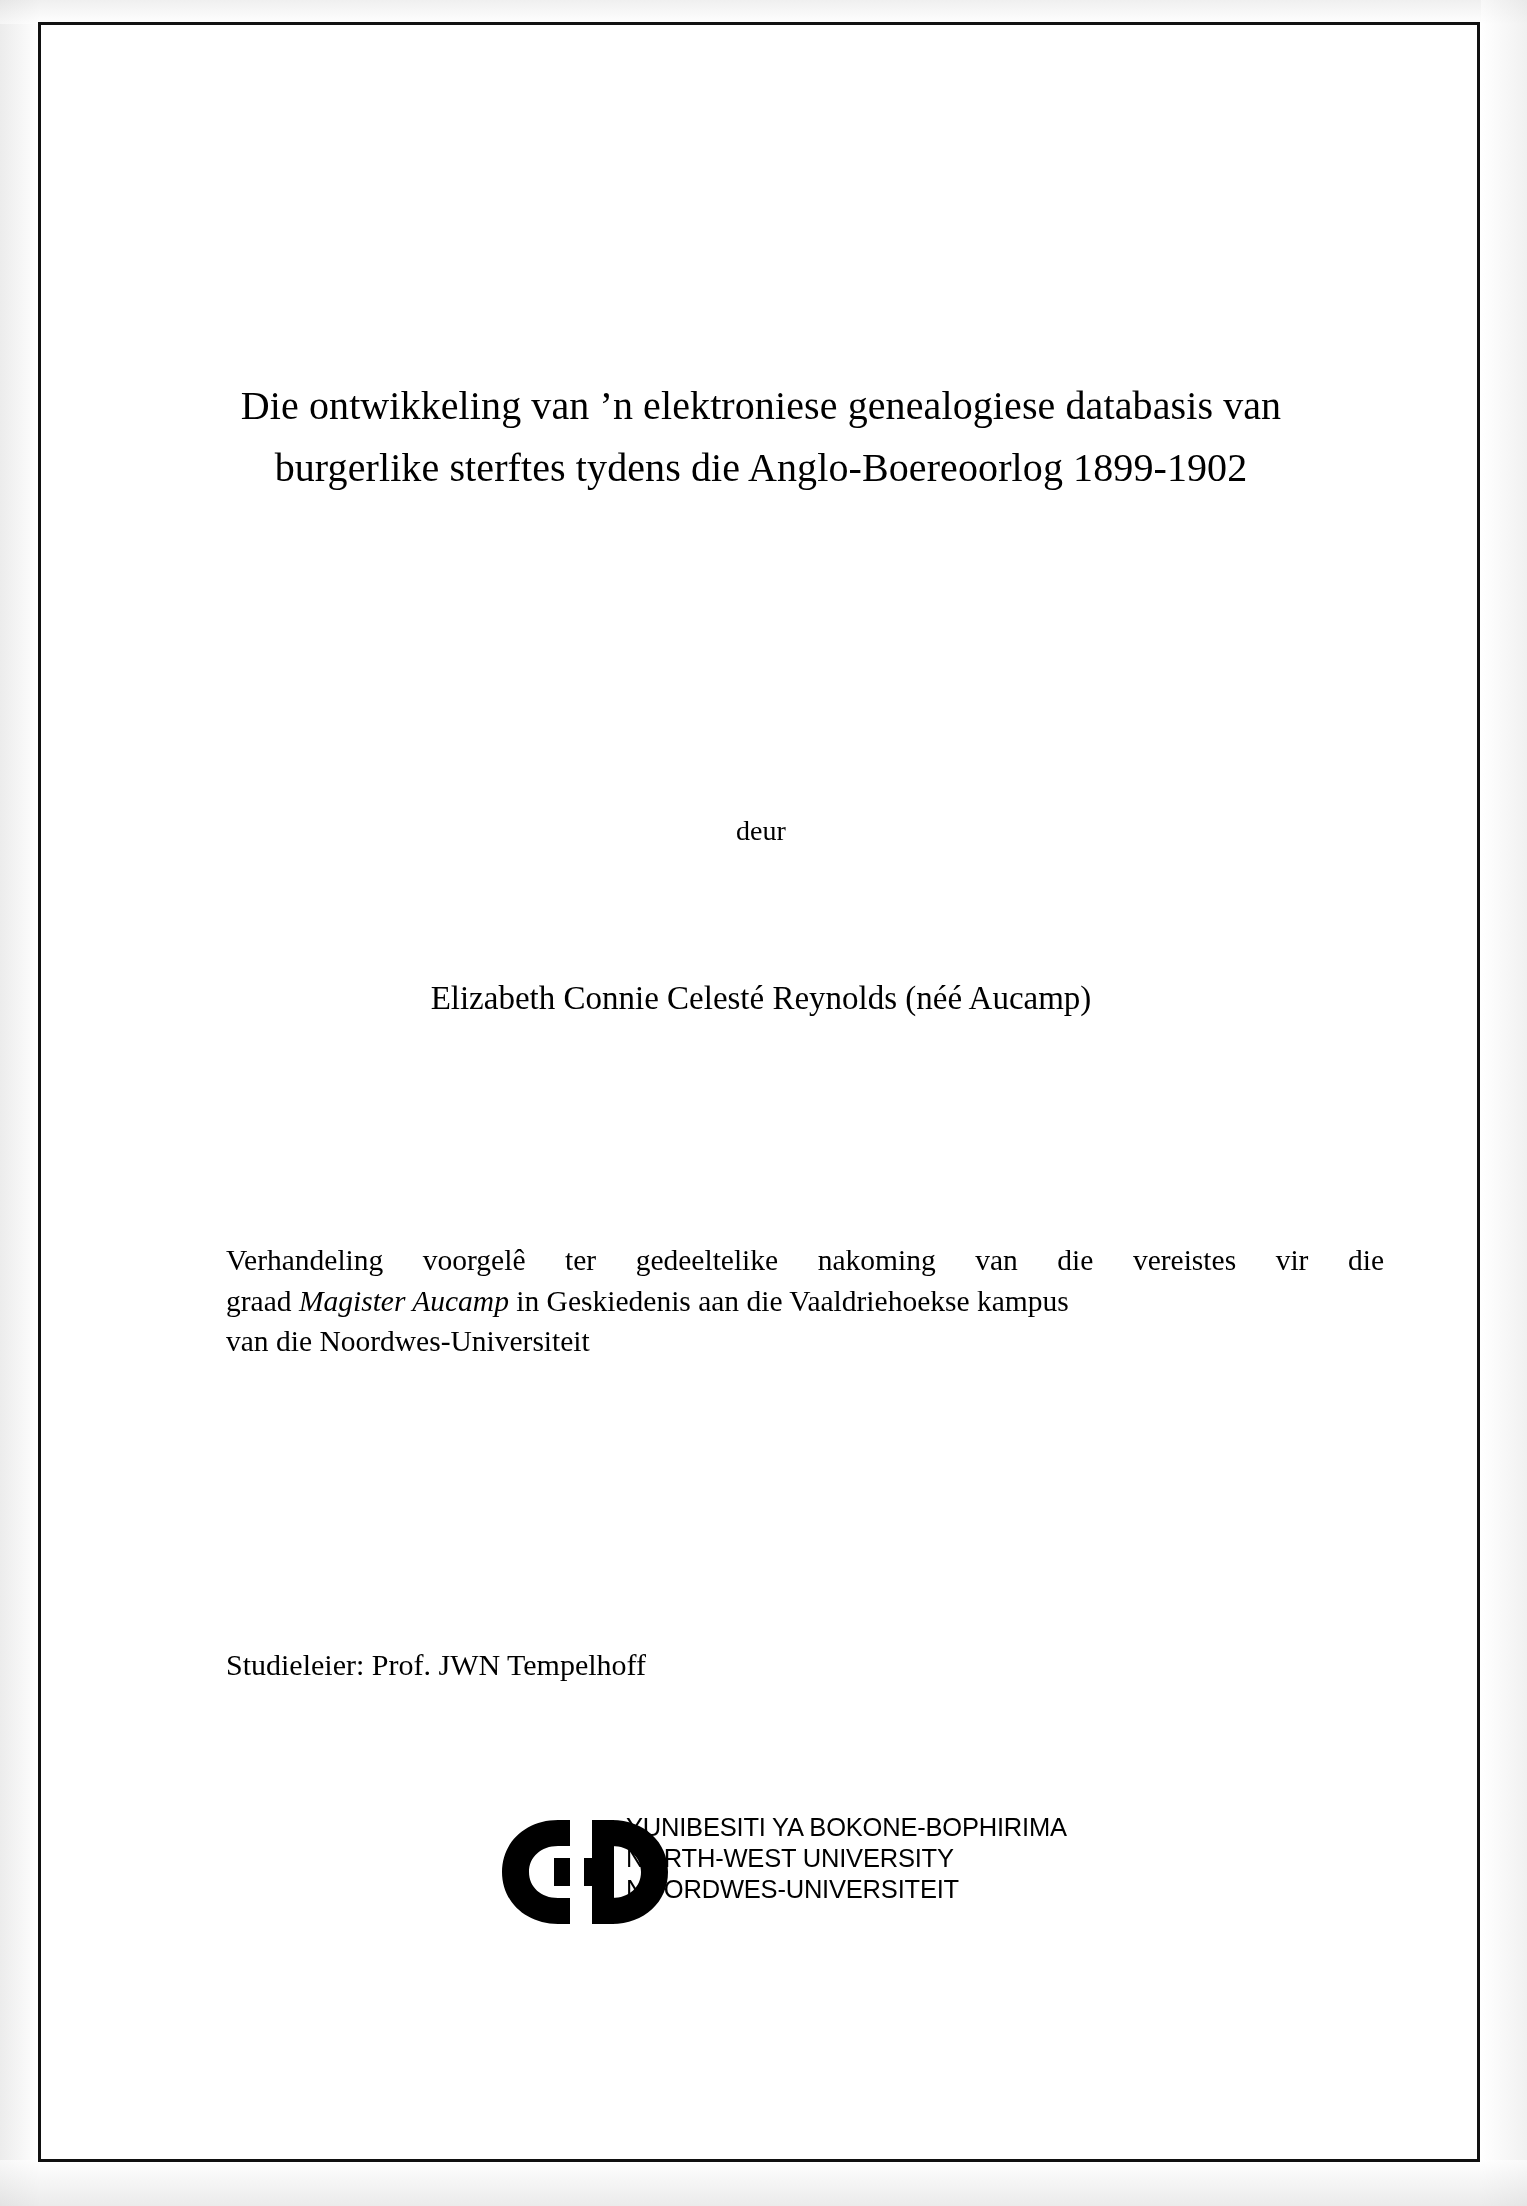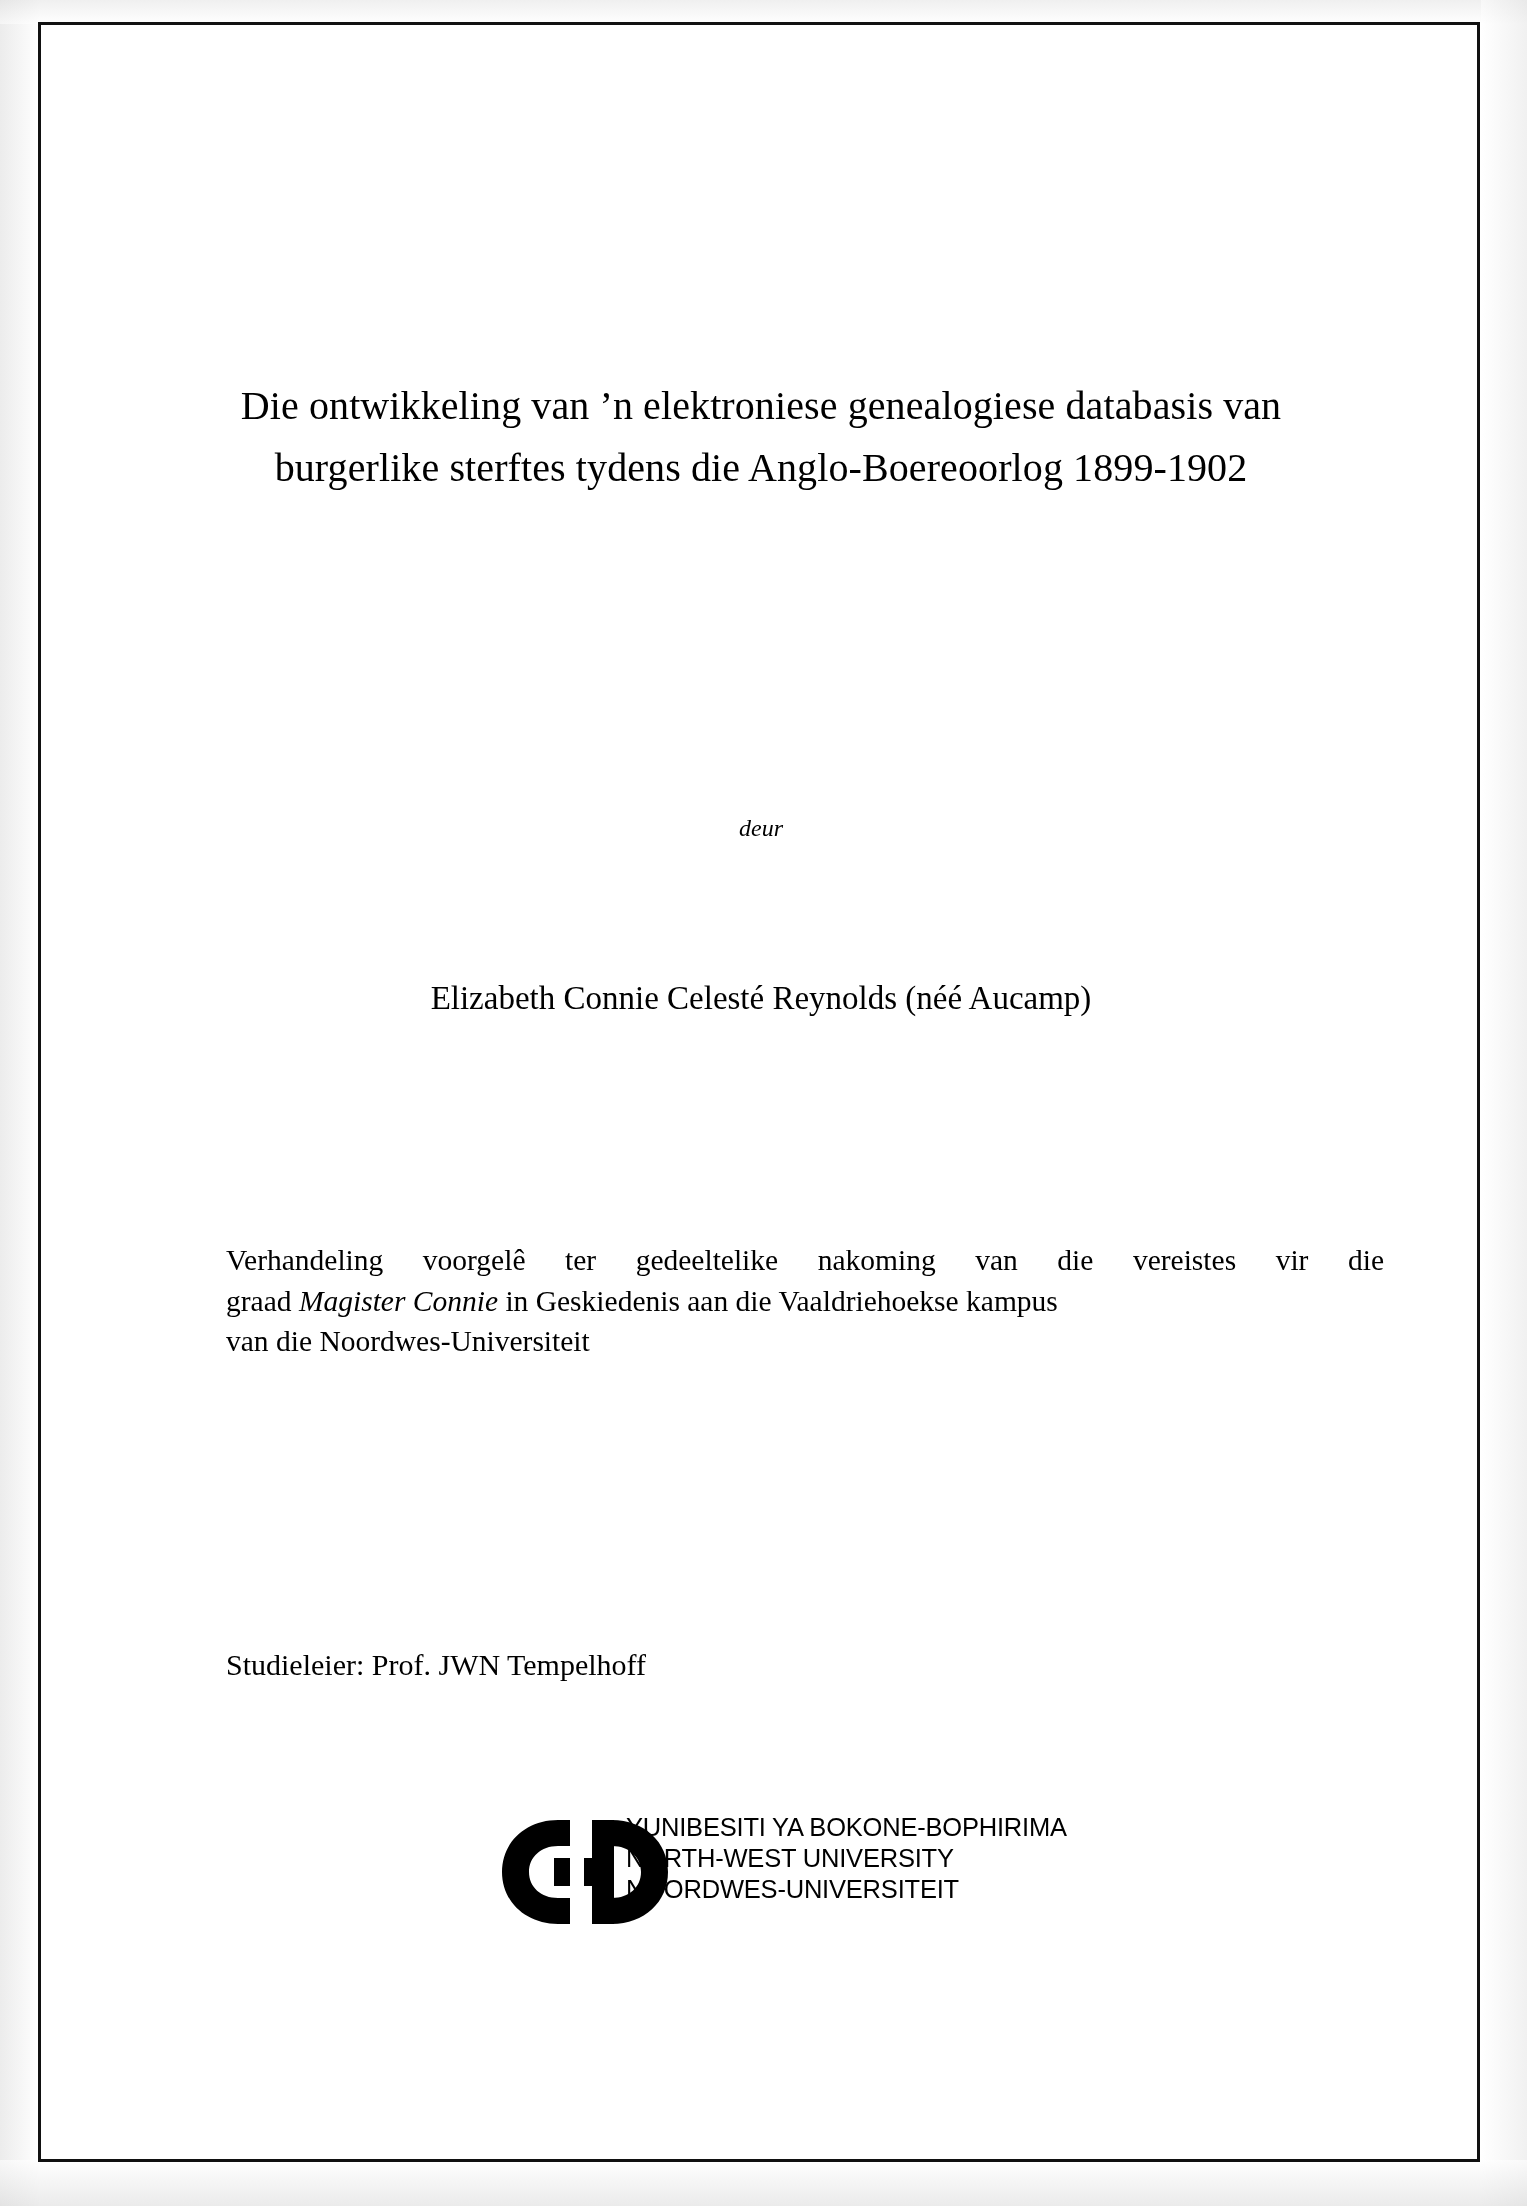--- a/index.html
+++ b/index.html
@@ -59,22 +59,21 @@
     line-height: 1.55;
     letter-spacing: 0.1px;
   }
 
   .by-line {
     position: absolute;
     left: 120px;
     top: 790px;
     width: 1200px;
     text-align: center;
-    font-size: 24px;
-    font-style: italic;
+    font-size: 28px;
   }
 
   .author {
     position: absolute;
     left: 120px;
     top: 955px;
     width: 1200px;
     text-align: center;
     font-size: 33px;
   }
@@ -183,21 +182,21 @@
         <div class="title-line">Die ontwikkeling van ’n elektroniese genealogiese databasis van</div>
         <div class="title-line">burgerlike sterftes tydens die Anglo-Boereoorlog 1899-1902</div>
       </div>
 
       <div class="by-line">deur</div>
 
       <div class="author">Elizabeth Connie Celesté Reynolds (néé Aucamp)</div>
 
       <div class="statement">
         <p class="justified">Verhandeling voorgelê ter gedeeltelike nakoming van die vereistes vir die</p>
-        <p><span>graad </span><em>Magister Connie</em><span> in Geskiedenis aan die Vaaldriehoekse kampus</span></p>
+        <p><span>graad </span><em>Magister Aucamp</em><span> in Geskiedenis aan die Vaaldriehoekse kampus</span></p>
         <p>van die Noordwes-Universiteit</p>
       </div>
 
       <div class="supervisor-block">
         <div>Studieleier: Prof. JWN Tempelhoff</div>
       </div>
 
       <div class="logo-block">
         <svg class="logo-mark" viewBox="0 0 190 112" xmlns="http://www.w3.org/2000/svg">
           <path d="M62 4 C30 4 6 26 6 56 C6 86 30 108 62 108 L74 108 L74 82 L62 82 C45 82 33 71 33 56 C33 41 45 30 62 30 L74 30 L74 4 Z" fill="#000000"></path>

